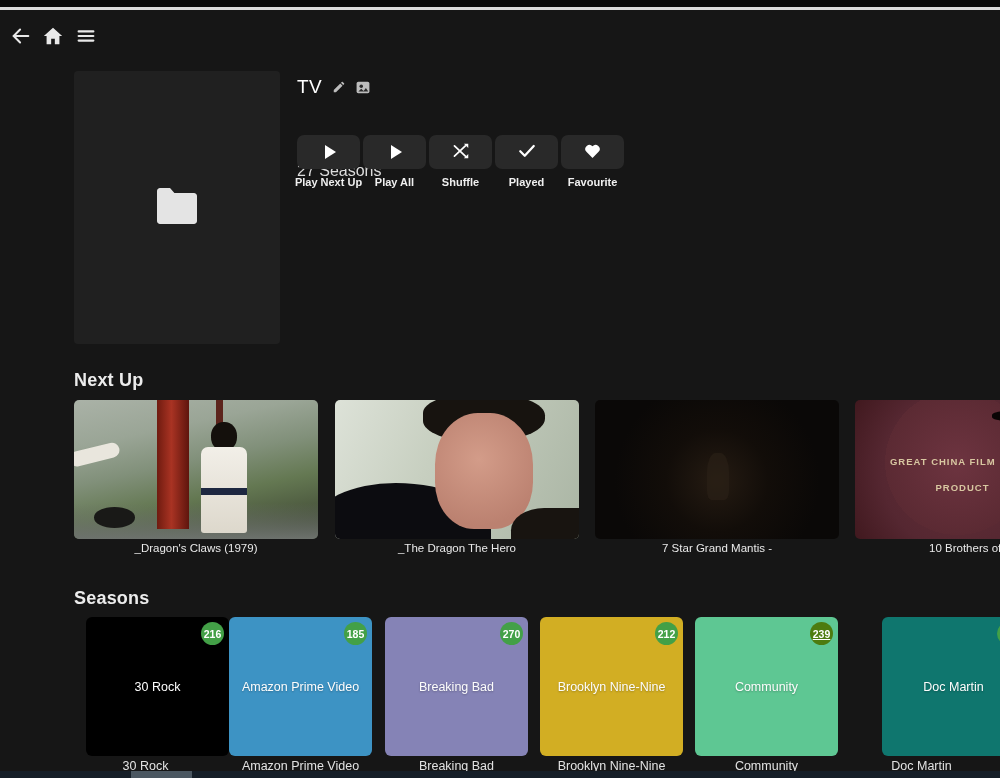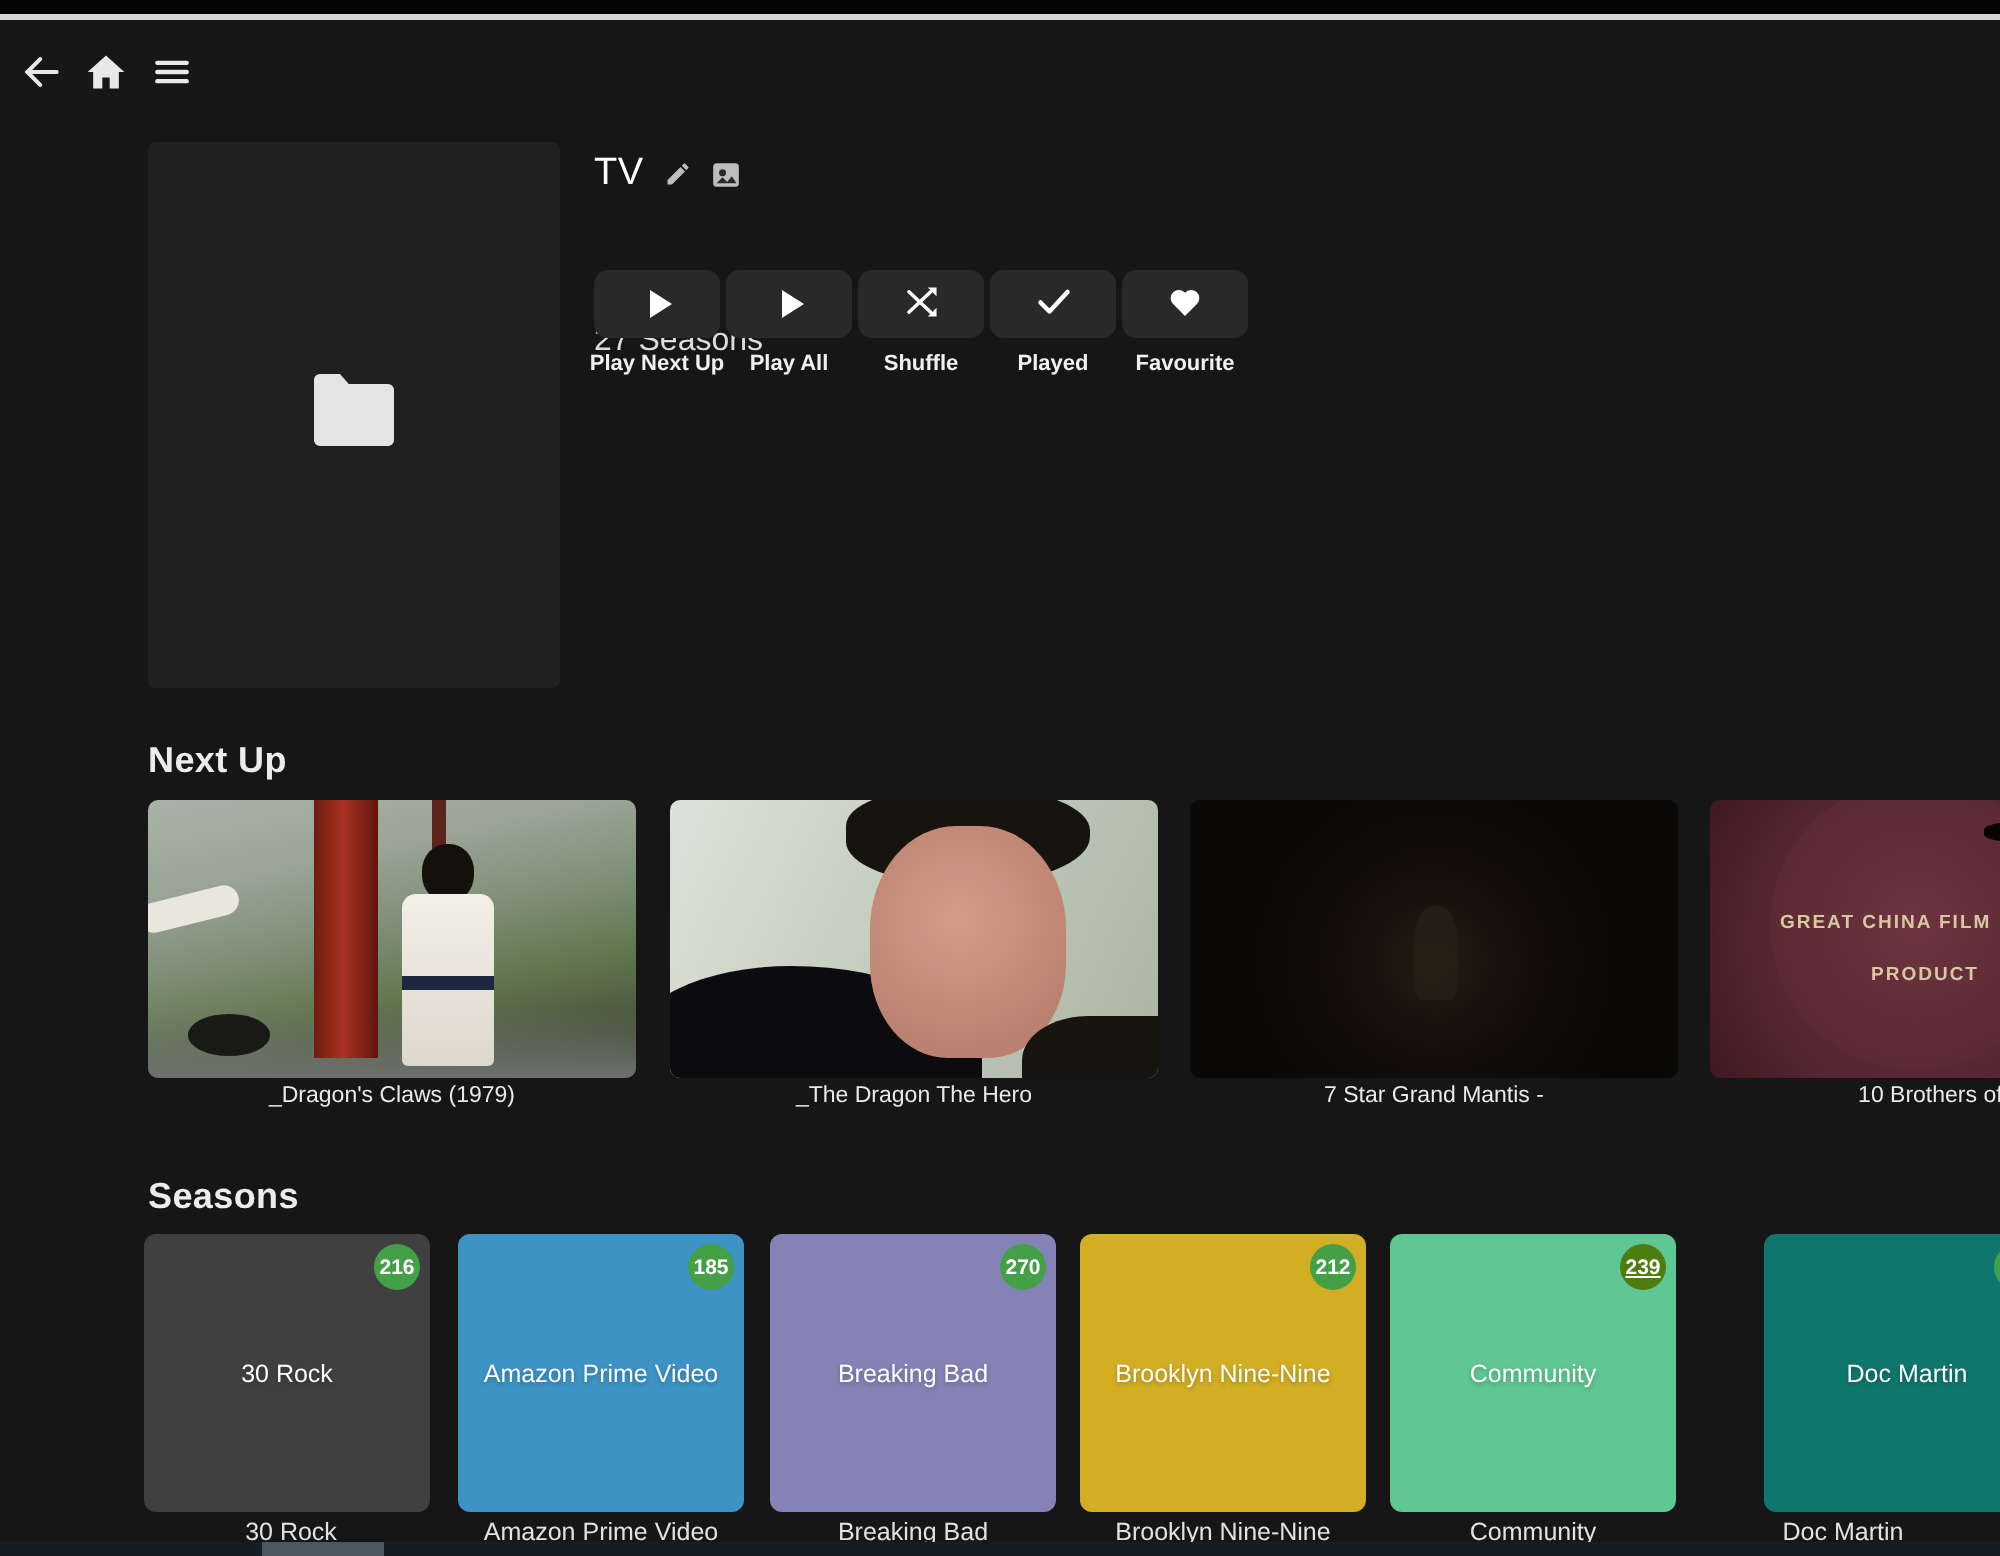--- a/index.html
+++ b/index.html
@@ -223,21 +223,21 @@
   <div class="nu-card scene4" style="left:855px">
 
     <div class="layer s4-arms"></div>
     <div class="layer s4-t1">GREAT CHINA FILM</div>
     <div class="layer s4-t2">PRODUCT</div>
   </div>
   <div class="nu-cap" style="left:855px">10 Brothers of Sha</div>
 
   <h2 class="sec-h" style="left:74px; top:588px">Seasons</h2>
 
-  <div class="se-card" style="left: 72px; background: #404040;">
+  <div class="se-card" style="left: 86px; background: #000000;">
     <span class="se-badge" style="background: rgb(67, 160, 71);">216</span>
     <span class="se-center">30 Rock</span>
   </div>
   <div class="se-lbl" style="left:74px">30 Rock</div>
 
   <div class="se-card" style="left: 229px; background: rgb(61, 147, 196);">
     <span class="se-badge" style="background: rgb(67, 160, 71);">185</span>
     <span class="se-center">Amazon Prime Video</span>
   </div>
   <div class="se-lbl" style="left:229px">Amazon Prime Video</div>

